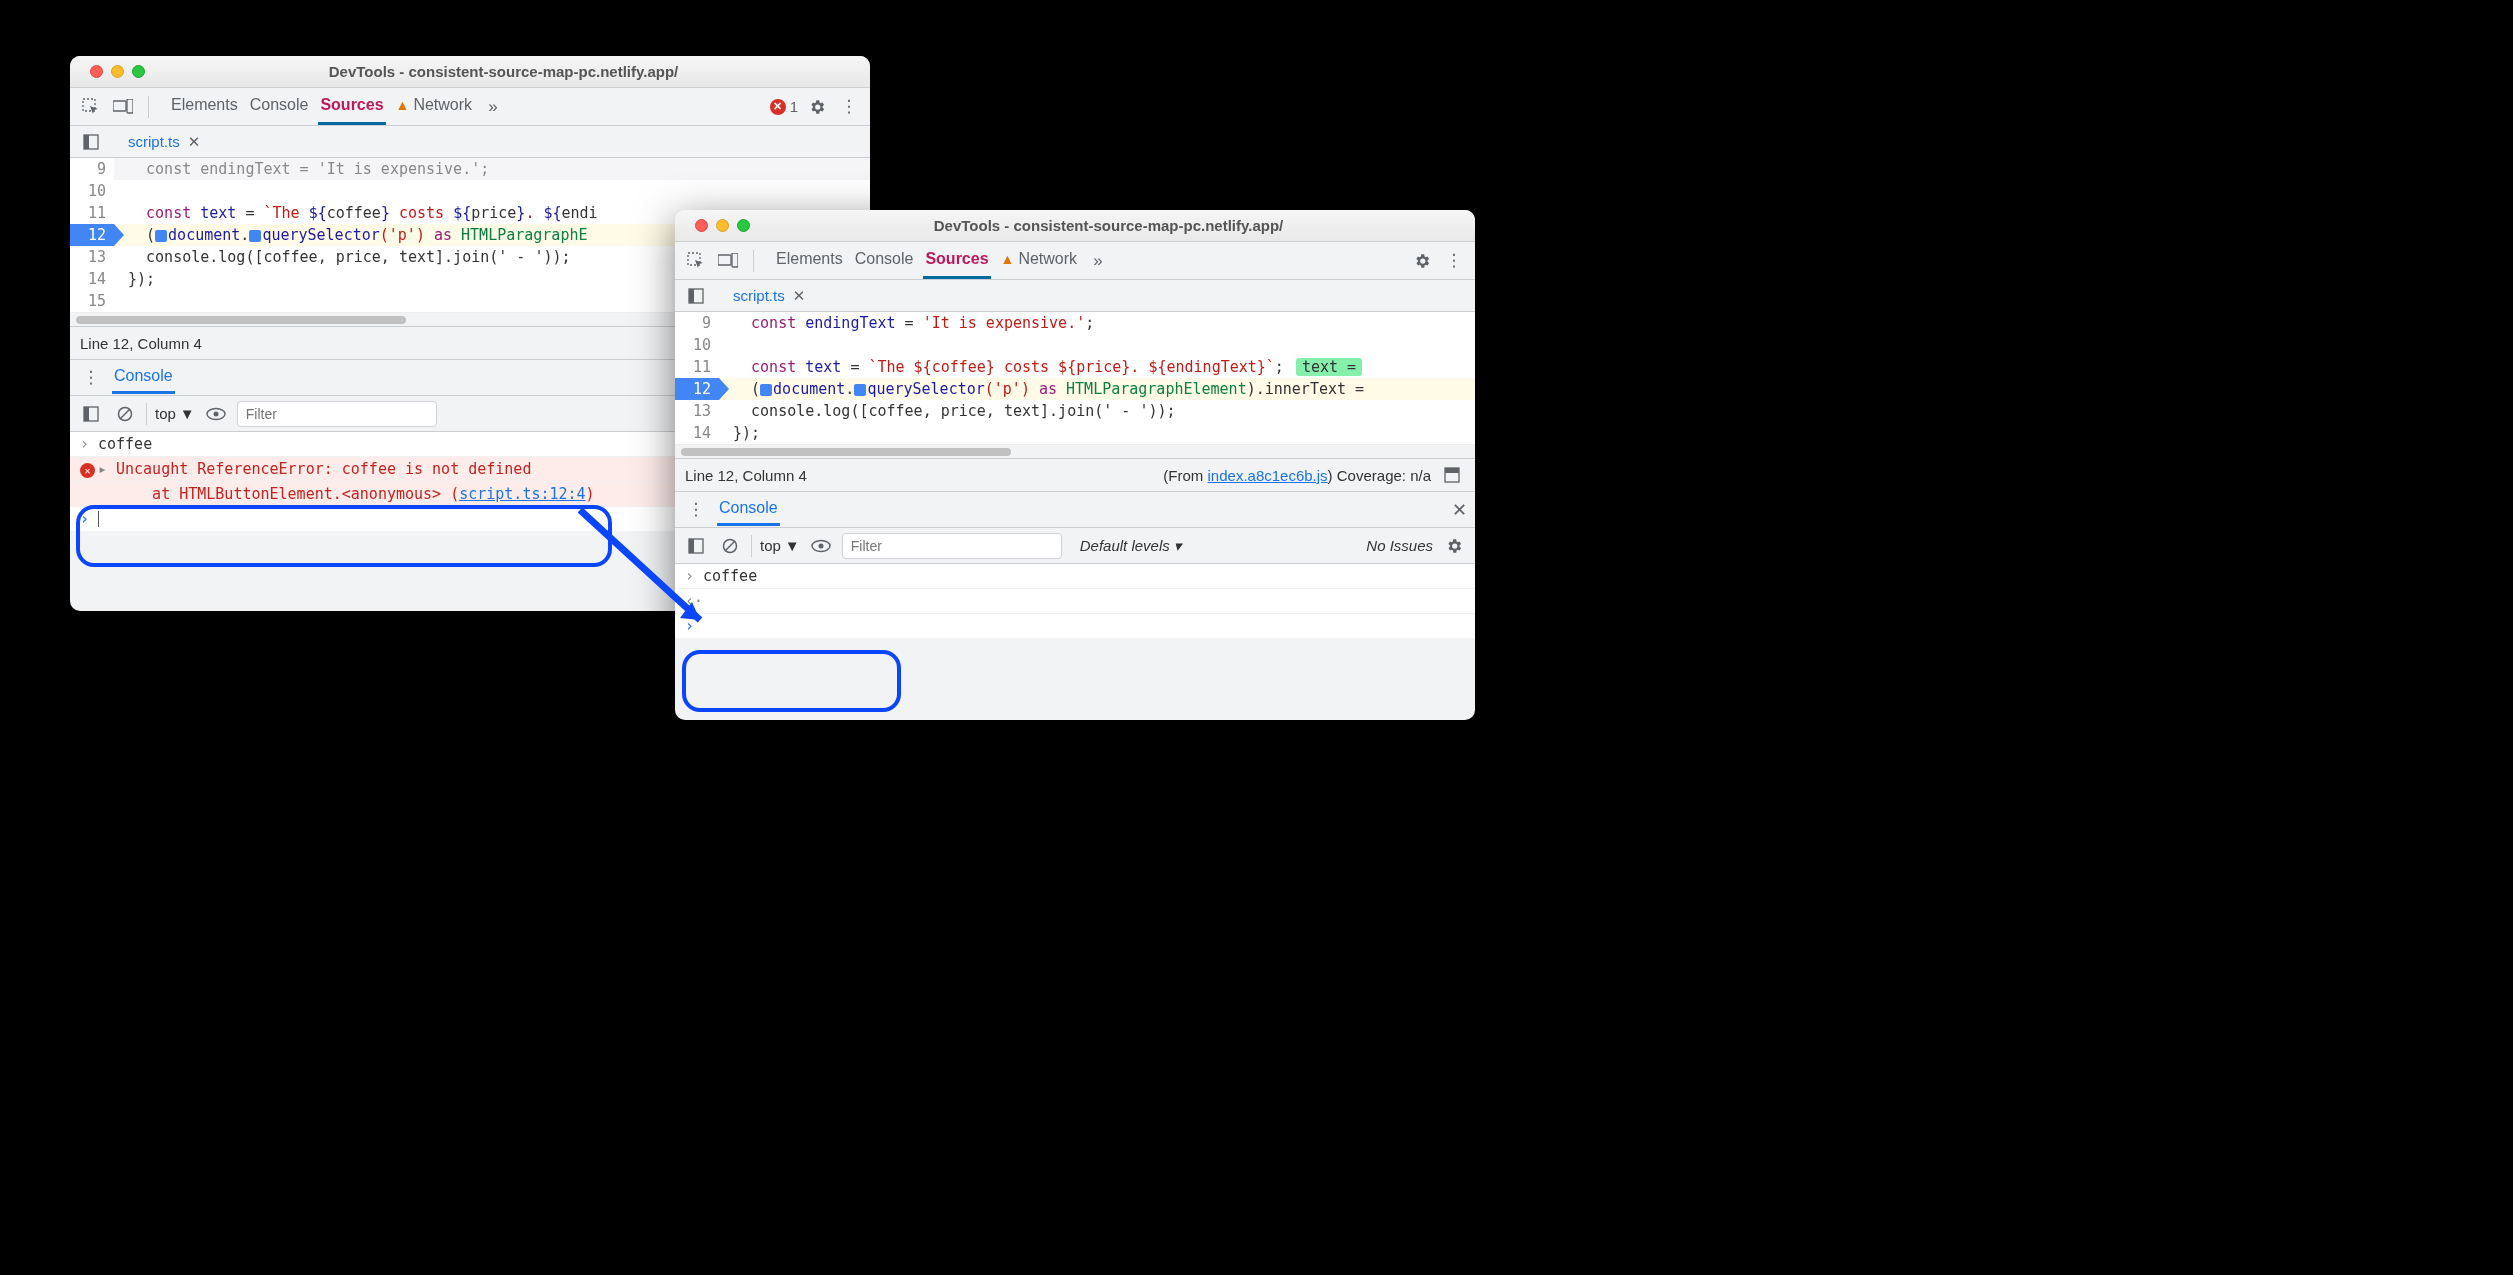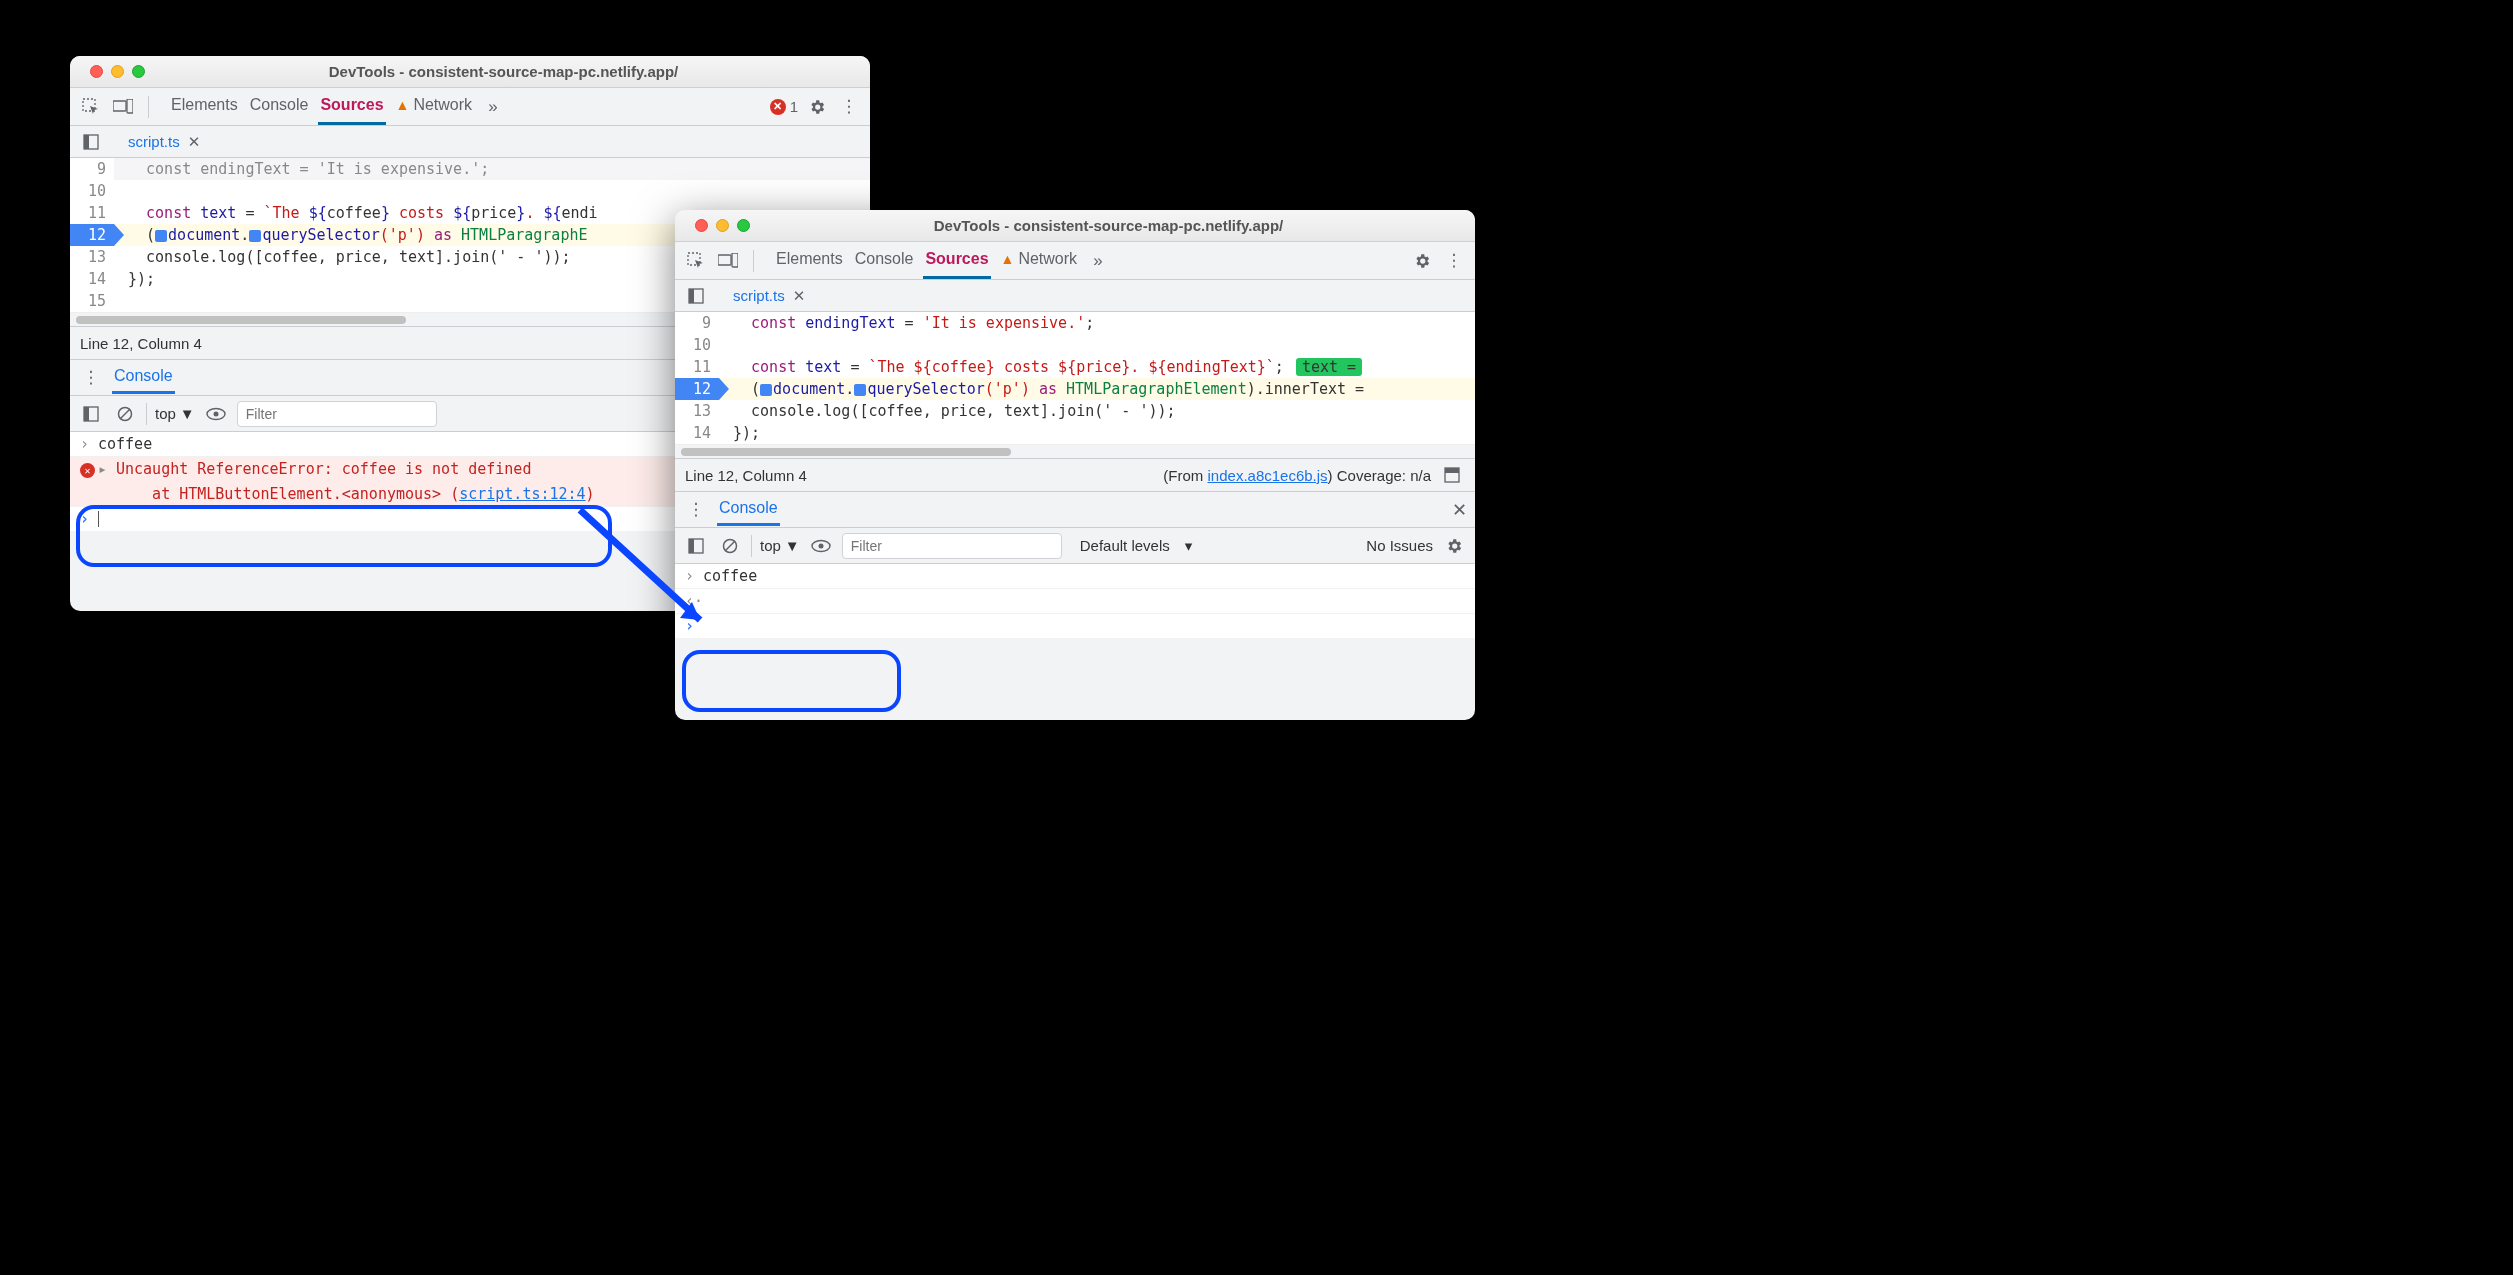--- a/index.html
+++ b/index.html
@@ -62,21 +62,21 @@
   .gutter { width:44px; text-align:right; padding-right:8px; color:#888; user-select:none; background:#fff; }
   .gutter.hl { background:#4285f4; color:#fff; position:relative; }
   .gutter.hl::after{
     content:""; position:absolute; right:-10px; top:0; bottom:0; width:0; height:0;
     border-top:11px solid transparent; border-bottom:11px solid transparent; border-left:10px solid #4285f4;
   }
   .src { padding-left:14px; white-space:pre; flex:1; }
   .src.cutoff { overflow: hidden; }
   .line-hl .src   { background:#fffbe6; }
   .line-trun .src { background:#f5f5f7; color:#888; }
-  .inline-chip { background:#22c55e; color:#333; padding:0 6px; border-radius:3px; margin-left:12px; }
+  .inline-chip { background:#86efac; color:#333; padding:0 6px; border-radius:3px; margin-left:12px; }
   .stepdot { display:inline-block; width:12px; height:12px; background:#4285f4; border-radius:2px; vertical-align:middle; margin-right:1px; }
 
   .tk-kw    { color:#9a1b7a; }
   .tk-var   { color:#1a1aa6; }
   .tk-str   { color:#c41a16; }
   .tk-temp  { color:#c41a16; }
   .tk-func  { color:#1a1aa6; }
   .tk-type  { color:#0b8043; }
   .tk-ident { color:#333; }
 
@@ -98,21 +98,21 @@
   .drawer-tabs .closex { margin-left:auto; color:#5f6368; font-size:18px; }
 
   .console-toolbar {
     height:36px; display:flex; align-items:center; gap:8px; padding:0 8px; border-bottom:1px solid #cacdd1;
   }
   .console-toolbar input {
     border:1px solid #cfd2d6; border-radius:4px; height:26px; padding:0 8px; font-size:14px; color:#5f6368; background:#fff;
   }
   .console-toolbar .ctx { font-size:15px; color:#333; display:flex; align-items:center; gap:4px; }
   .console-toolbar .level,
-  .console-toolbar .noissues { font-size:15px; color:#333; display:flex; align-items:center; gap:15px; }
+  .console-toolbar .noissues { font-size:15px; color:#333; display:flex; align-items:center; gap:4px;font-style:italic; }
 
   .console-body { background:#fff; font-family:Menlo,Consolas,monospace; font-size:15px; }
   .cmsg     { display:flex; align-items:flex-start; padding:3px 10px; border-bottom:1px solid #f1f1f1; }
   .cmsg.err { background:#fdecea; color:#c5221f; }
   .cmsg .ptr  { width:18px; color:#888; }
   .cmsg .eico { width:18px; }
   .cmsg .eico .circ { width:15px;height:15px;border-radius:50%;background:#d93025;color:#fff;display:inline-flex;align-items:center;justify-content:center;font-size:10px;font-weight:bold; }
   .cmsg .txt  { flex:1; white-space:pre; }
   .cmsg .txt a { color:#1a73e8; text-decoration:underline; }
   .cprompt  { display:flex; align-items:center; padding:3px 10px; }

